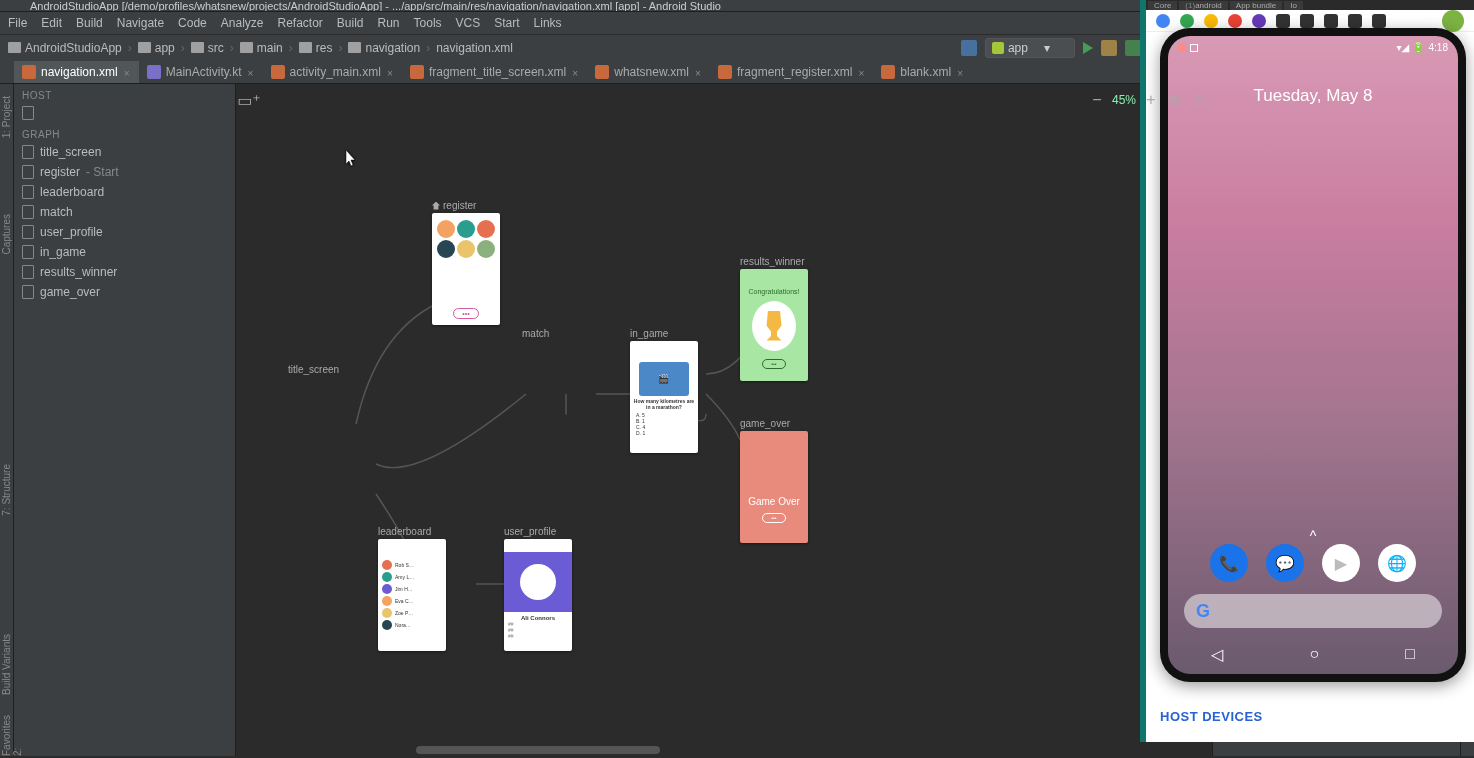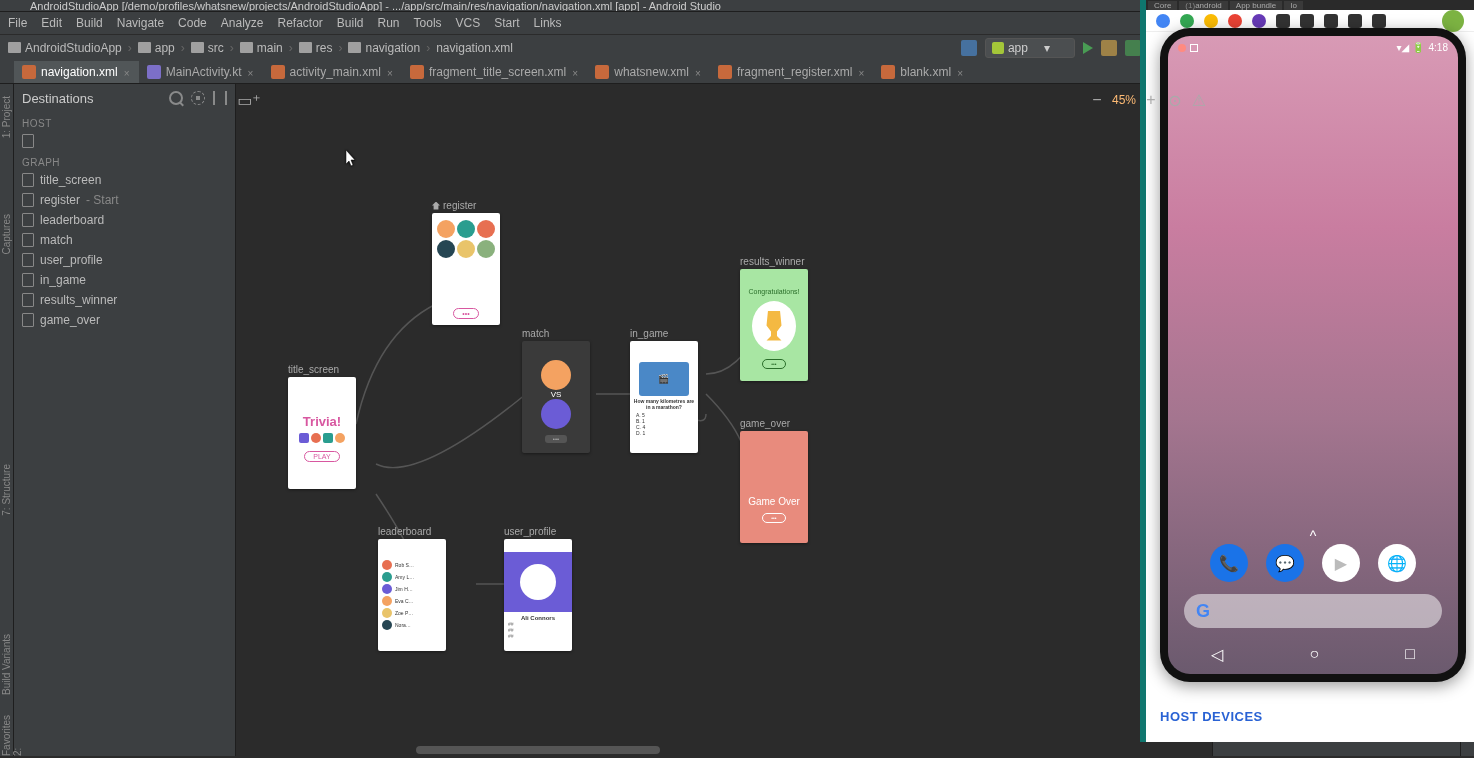--- a/index.html
+++ b/index.html
@@ -50,21 +50,21 @@
 .dest-item { display: flex; align-items: center; padding: 3px 8px; font-size: 12px; gap: 6px; cursor: pointer; }
 .dest-icon { width: 12px; height: 14px; border: 1px solid #888; border-radius: 1px; }
 .dest-suffix { color: #888; }
 
 
 .canvas { flex: 1; background: #2b2b2b; position: relative; overflow: hidden; }
 .canvas-toolbar { position: absolute; top: 4px; left: 4px; right: 4px; height: 24px; display: flex; align-items: center; justify-content: space-between; z-index:5;}
 .canvas-toolbar .left { display:flex; gap:8px; }
 .canvas-toolbar .right { display:flex; gap:6px; align-items:center; }
 .ct-icon { width:18px; height:18px; display:flex; align-items:center; justify-content:center; cursor:pointer; color:#aaa; border-radius:3px;}
-.zoom-text { font-size: 12px; color:#fdba74; }
+.zoom-text { font-size: 12px; color:#86efac; }
 
 .node { position: absolute; }
 .node-label { font-size: 10px; color: #aaa; margin-bottom: 2px; display:flex; align-items:center; gap:3px;}
 .home-ind { width:8px; height:8px; background:#aaa; clip-path: polygon(50% 0, 100% 50%, 80% 50%, 80% 100%, 20% 100%, 20% 50%, 0 50%); }
 .node-body { background: #fff; border-radius: 2px; box-shadow: 0 1px 3px rgba(0,0,0,0.4); display:flex; flex-direction:column; align-items:center; justify-content:center; font-size:9px; color:#333; overflow:hidden; }
 
 
 svg.edges { position:absolute; top:0; left:0; width:100%; height:100%; pointer-events:none; }
 svg.edges path { stroke:#555; stroke-width:1.5; fill:none; }
 
@@ -243,28 +243,20 @@
 <div class="main">
   <div class="left-strip">
     <span class="v" style="top:12px;">1: Project</span>
     <span class="v" style="top:130px;">Captures</span>
     <span class="v" style="top:380px;">7: Structure</span>
     <span class="v" style="top:550px;">Build Variants</span>
     <span class="v" style="top:630px;">2: Favorites</span>
   </div>
 
   <div class="dest-panel">
-    <div class="dest-header">
-      <span>Destinations</span>
-      <div class="dest-header-icons">
-        <div class="i search-i"></div>
-        <div class="i gear-i"></div>
-        <div class="i" style="border-left:2px solid #aaa; border-right:2px solid #aaa;"></div>
-      </div>
-    </div>
     <div class="dest-section">HOST</div>
     <div class="dest-item">
         <div class="dest-icon"></div>
       </div>
     <div class="dest-section">GRAPH</div>
     <div class="dest-item">
         <div class="dest-icon"></div>
         <span>title_screen</span>
       </div>
     <div class="dest-item">
@@ -336,40 +328,24 @@
           <span class="avatar-circle" style="background:#264653;"></span>
             <span class="avatar-circle" style="background:#e9c46a;"></span>
             <span class="avatar-circle" style="background:#8ab17d;"></span>
         </div>
         <div class="pink-btn" style="margin-top:auto; margin-bottom:6px;">•••</div>
       </div>
     </div>
 
     <div class="node" style="left:52px; top:280px;">
       <div class="node-label">title_screen</div>
-      <div class="node-body" style="width:68px; height:112px;">
-        <div class="trivia-title">Trivia!</div>
-        <div style="display:flex; flex-wrap:wrap; justify-content:center; gap:2px; margin-top:4px;">
-          <span style="width:10px;height:10px;background:#6b5cd6;border-radius:2px;"></span>
-          <span style="width:10px;height:10px;background:#e76f51;border-radius:50%;"></span>
-          <span style="width:10px;height:10px;background:#2a9d8f;border-radius:2px;"></span>
-          <span style="width:10px;height:10px;background:#f4a261;border-radius:50%;"></span>
-        </div>
-        <div class="pink-btn" style="margin-top:8px;">PLAY</div>
-      </div>
     </div>
 
     <div class="node" style="left:286px; top:244px;">
       <div class="node-label">match</div>
-      <div class="node-body" style="width:68px; height:112px; background:#3a3a3a;">
-        <div class="vs-circle" style="background:#f4a261; margin-top:8px;"></div>
-        <span style="color:#fff; font-size:8px;">VS</span>
-        <div class="vs-circle" style="background:#6b5cd6;"></div>
-        <div style="background:#555; border-radius:3px; padding:1px 8px; font-size:6px; color:#aaa; margin-top:6px;">•••</div>
-      </div>
     </div>
 
     <div class="node" style="left:394px; top:244px;">
       <div class="node-label">in_game</div>
       <div class="node-body" style="width:68px; height:112px;">
         <div style="width:50px; height:34px; background:#4a88c7; border-radius:3px; margin-top:4px; display:flex; align-items:center; justify-content:center;">🎬</div>
         <div style="font-size:5px; padding:2px; text-align:center; font-weight:bold;">How many kilometres are in a marathon?</div>
         <div style="font-size:5px; align-self:flex-start; padding-left:6px;">A. 5<br>B. 1<br>C. 4<br>D. 1</div>
       </div>
     </div>
@@ -519,20 +495,21 @@
     <div style="margin-left:auto; width:22px; height:22px; border-radius:50%; background:#7cb342;"></div>
   </div>
 
   <div class="phone-frame">
     <div class="phone-screen">
       <div class="status-bar">▾◢ 🔋 <span>4:18</span></div>
       <div style="position:absolute; top:8px; left:10px; display:flex; gap:4px;">
           <span style="width:8px;height:8px;border-radius:50%;background:#ff8a80;"></span>
           <span style="width:8px;height:8px;border:1px solid #fff;"></span>
         </div>
+      <div class="date-text">Tuesday, May 8</div>
       <div class="caret-up">^</div>
       <div class="dock" style="bottom:92px;">
         <div class="dock-icon" style="background:#1a73e8;">📞</div>
         <div class="dock-icon" style="background:#1a73e8;">💬</div>
         <div class="dock-icon" style="background:#fff;">▶</div>
         <div class="dock-icon" style="background:#fff;">🌐</div>
       </div>
       <div class="phone-search">
         <span style="color:#4285f4; font-weight:bold; font-size:18px;">G</span>
       </div>

